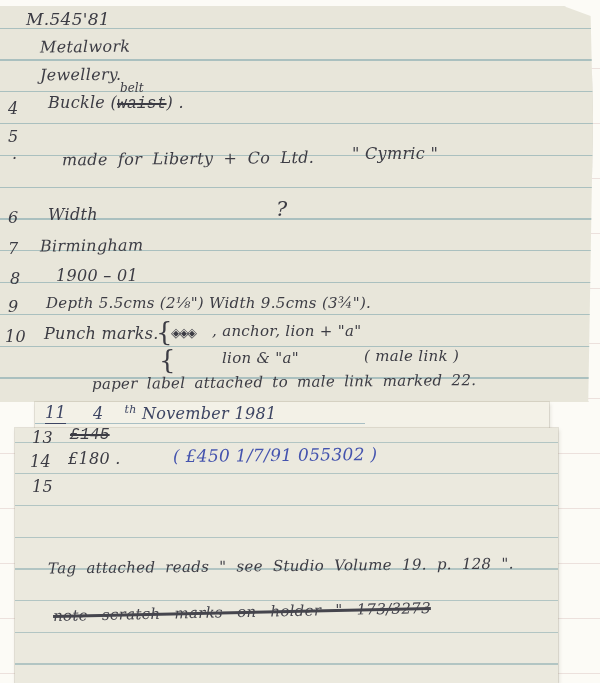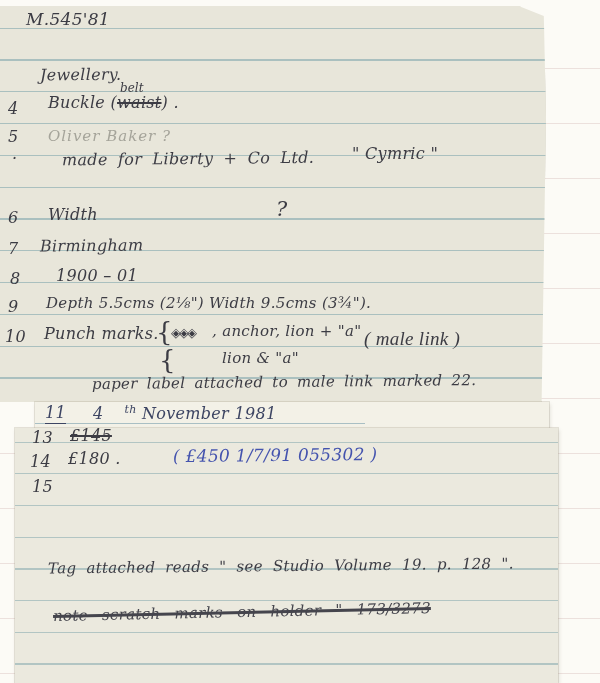--- a/index.html
+++ b/index.html
@@ -23,20 +23,21 @@
   }
   .card-top{
     left:0;top:6px;width:546px;height:396px;
     background:
       repeating-linear-gradient(180deg,
         transparent 0px, transparent 30.6px,
         #aac0bf 30.6px, #aac0bf 31.8px),
       #e8e6da;
     background-position:0 -9px,0 0;
     clip-path:polygon(0 0,95% 0,99.6% 2.5%,100% 28%,99.2% 100%,0 100%);
+    padding-left:47px;
   }
   .card-strip{
     left:35px;top:402px;width:514px;height:26px;
     background:#f3f1e7;
   }
   .strip-rule{
     position:absolute;left:0;top:21px;width:330px;height:1px;
     background:#a9bfc4;
   }
   .card-bottom{
@@ -51,21 +52,21 @@
   
   .hw{
     position:absolute;white-space:nowrap;
     font-style:italic;color:#3c3c44;
     font-size:16px;line-height:1.1;letter-spacing:.3px;
   }
   .num{font-size:16px;}
   .pencil{color:#a5a49a;font-size:15px;letter-spacing:1px;}
   .blue{color:#4453ae;}
   .blueblack{color:#3d4563;}
-  .struck{text-decoration:line-through;text-decoration-thickness:2px;}
+  .struck{text-decoration:line-through;text-decoration-thickness:2px;font-family:Liberation Mono, monospace;}
   .scribbled{
     text-decoration:line-through;text-decoration-thickness:2.5px;
     word-spacing:9px;color:#45454d;
   }
   .corr-wrap{position:relative;display:inline-block;}
   .corr-above{
     position:absolute;left:3px;top:-12px;
     font-size:12px;letter-spacing:0;white-space:nowrap;
   }
   .circle{
@@ -83,30 +84,30 @@
 </style>
 </head>
 <body>
 
 <div class="page-underlay"></div>
 
 <div class="card card-top">
 
   <div class="hw" style="left:26px;top:4px;font-size:17px;">M.545'81</div>
 
+  <div class="hw tilt-s" style="left:40px;top:32px;">Metalwork</div>
 
   <div class="hw tilt-s" style="left:40px;top:60px;">Jewellery.</div>
 
   <div class="hw num" style="left:8px;top:94px;">4</div>
   <div class="hw" style="left:48px;top:88px;">
     <span>Buckle (</span><span class="corr-wrap"><span class="corr-above">belt</span><span class="struck">waist</span></span><span>) .</span>
   </div>
 
   <div class="hw num" style="left:8px;top:122px;">5</div>
-  <div class="hw pencil" style="left:48px;top:122px;">Oliver Baker ?</div>
 
   <div class="hw" style="left:12px;top:144px;">·</div>
   <div class="hw tilt-s" style="left:62px;top:144px;word-spacing:5px;">made for Liberty + Co Ltd.</div>
   <div class="hw" style="left:352px;top:139px;">" Cymric "</div>
 
   <div class="hw num" style="left:8px;top:203px;">6</div>
   <div class="hw" style="left:48px;top:200px;">Width</div>
   <div class="hw q" style="left:276px;top:192px;">?</div>
 
   <div class="hw num" style="left:8px;top:234px;">7</div>
@@ -118,21 +119,21 @@
   <div class="hw num" style="left:8px;top:292px;">9</div>
   <div class="hw" style="left:46px;top:289px;font-size:15px;">Depth 5.5cms (2⅛")  Width  9.5cms (3¾").</div>
 
   <div class="hw num" style="left:5px;top:322px;">10</div>
   <div class="hw" style="left:44px;top:319px;">Punch marks.</div>
   <div class="hw brace" style="left:156px;top:312px;">{</div>
   <div class="hw marks" style="left:171px;top:320px;">◈◈◈</div>
   <div class="hw" style="left:212px;top:317px;font-size:15px;">, anchor, lion + "a"</div>
   <div class="hw brace" style="left:159px;top:340px;">{</div>
   <div class="hw" style="left:222px;top:344px;font-size:15px;">lion &amp; "a"</div>
-  <div class="hw" style="left:364px;top:323px;font-size:19px;font-family:Liberation Serif, serif;">( male link )</div>
+  <div class="hw" style="left:364px;top:342px;font-size:15px;">( male link )</div>
   <div class="hw tilt-s" style="left:92px;top:368px;font-size:15px;word-spacing:4px;">paper label attached to male link marked 22.</div>
 </div>
 
 <div class="card card-strip">
   <div class="strip-rule"></div>
   <div class="hw blueblack" style="left:10px;top:2px;">
     <span class="u">11</span>
   </div>
   <div class="hw blueblack" style="left:58px;top:2px;">
     <span>4</span><span class="sup">th</span>

